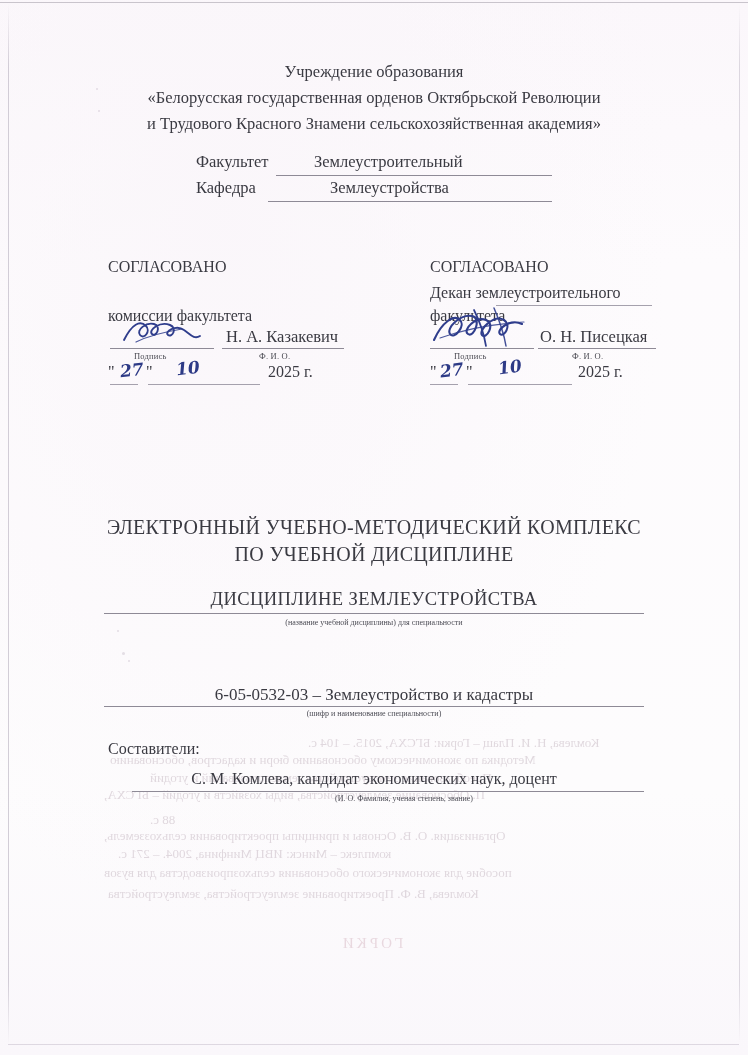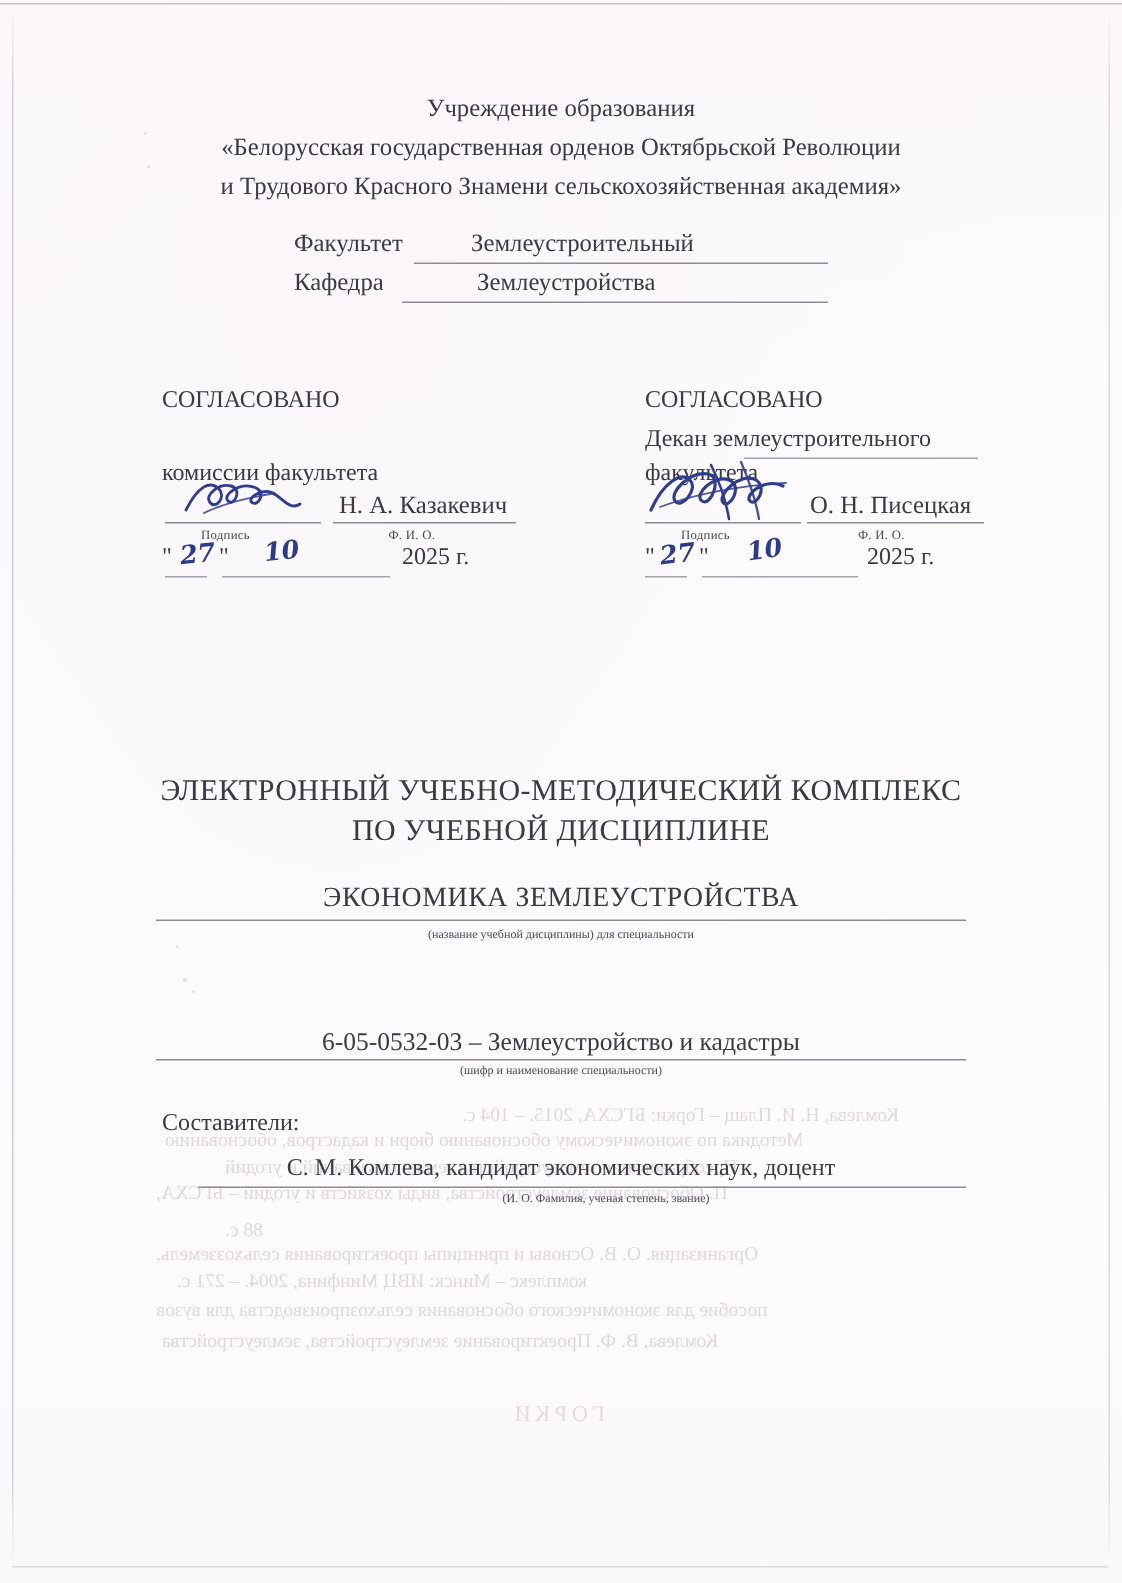--- a/index.html
+++ b/index.html
@@ -156,21 +156,21 @@
 
     <div class="ctr t-head" style="top:88px;">«Белорусская государственная орденов Октябрьской Революции</div>
     <div class="ctr t-head" style="top:62px;">Учреждение образования</div>
     <div class="ctr t-head" style="top:114px;">и Трудового Красного Знамени сельскохозяйственная академия»</div>
 
     <div class="ln t-field-label" style="left:196px; top:152px;">Факультет</div>
     <div class="ln t-field-val" style="left:314px; top:152px;">Землеустроительный</div>
     <div class="rule" style="left:276px; top:175px; width:276px;"></div>
 
     <div class="ln t-field-label" style="left:196px; top:178px;">Кафедра</div>
-    <div class="ln t-field-val" style="left:318px; top:178px;text-align:center;">Землеустройства</div>
+    <div class="ln t-field-val" style="left:330px; top:178px;text-align:center;">Землеустройства</div>
     <div class="rule" style="left:268px; top:201px; width:284px;"></div>
 
     <div class="ln t-appr" style="left:108px; top:258px;">СОГЛАСОВАНО</div>
     <div class="ln t-appr" style="left:108px; top:307px;">комиссии факультета</div>
 
     <svg class="sig-svg" style="left:120px; top:318px;" width="84" height="28" viewBox="0 0 84 28">
       <path d="M4 22 C12 6, 20 2, 26 8 C31 13, 24 22, 20 17 C16 12, 26 4, 34 6 C42 8, 36 20, 32 16 C28 12, 40 3, 50 7 C58 10, 52 20, 48 17 C44 14, 56 6, 64 12 C70 16, 74 22, 80 18" stroke-width="1.9"></path>
       <path d="M16 24 C28 18, 44 14, 62 11" stroke-width="1.2" opacity="0.85"></path>
     </svg>
     <div class="rule" style="left:110px; top:348px; width:104px;"></div>
@@ -210,21 +210,21 @@
     <div class="ink" style="left:440px; top:360px; font-size:17px; transform:rotate(-7deg);">27</div>
     <div class="ln t-appr" style="left:466px; top:363px;">"</div>
     <div class="ink" style="left:498px; top:357px; font-size:17px; transform:rotate(-8deg);">10</div>
     <div class="ln t-appr" style="left:578px; top:363px;">2025 г.</div>
     <div class="rule soft" style="left:430px; top:384px; width:28px;"></div>
     <div class="rule soft" style="left:468px; top:384px; width:104px;"></div>
 
     <div class="ctr t-big" style="top:543px;">ПО УЧЕБНОЙ ДИСЦИПЛИНЕ</div>
     <div class="ctr t-big" style="top:516px;">ЭЛЕКТРОННЫЙ УЧЕБНО-МЕТОДИЧЕСКИЙ КОМПЛЕКС</div>
 
-    <div class="ctr t-disc" style="top:589px;">ЭКОНОМИКА ЗЕМЛЕУСТРОЙСТВА</div>
+    <div class="ctr t-disc" style="top:589px;">ДИСЦИПЛИНЕ ЗЕМЛЕУСТРОЙСТВА</div>
     <div class="rule" style="left:104px; top:613px; width:540px;"></div>
     <div class="ctr t-small-cap" style="top:618px;">(название учебной дисциплины) для специальности</div>
 
     <div class="ctr t-spec" style="top:685px;">6-05-0532-03 – Землеустройство и кадастры</div>
     <div class="rule" style="left:104px; top:706px; width:540px;"></div>
     <div class="ctr t-small-cap" style="top:709px;">(шифр и наименование специальности)</div>
 
     <div class="ln t-comp" style="left:108px; top:740px;">Составители:</div>
     <div class="ctr t-comp" style="top:770px;">С. М. Комлева, кандидат экономических наук, доцент</div>
     <div class="rule" style="left:132px; top:791px; width:512px;"></div>

